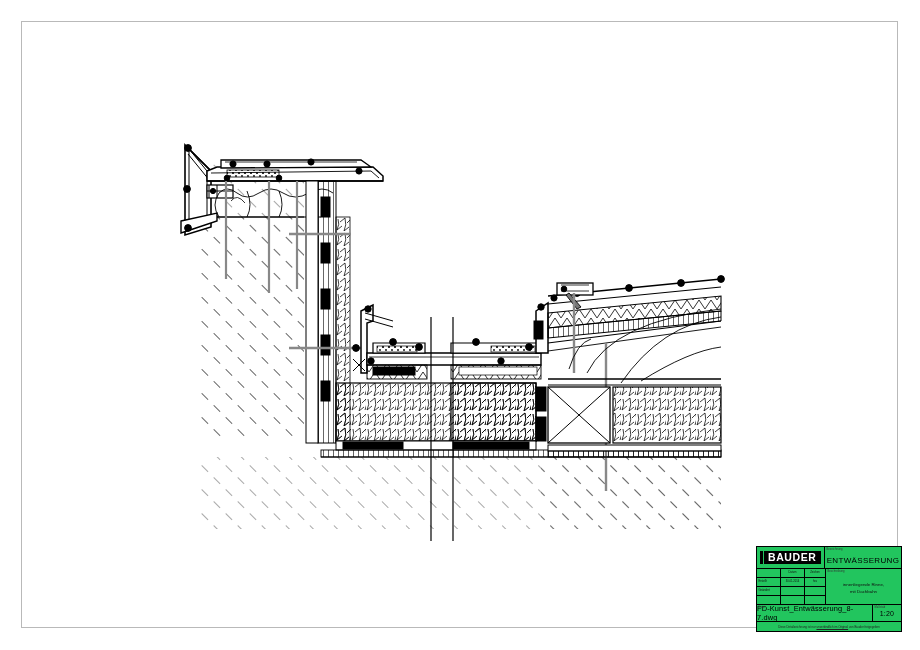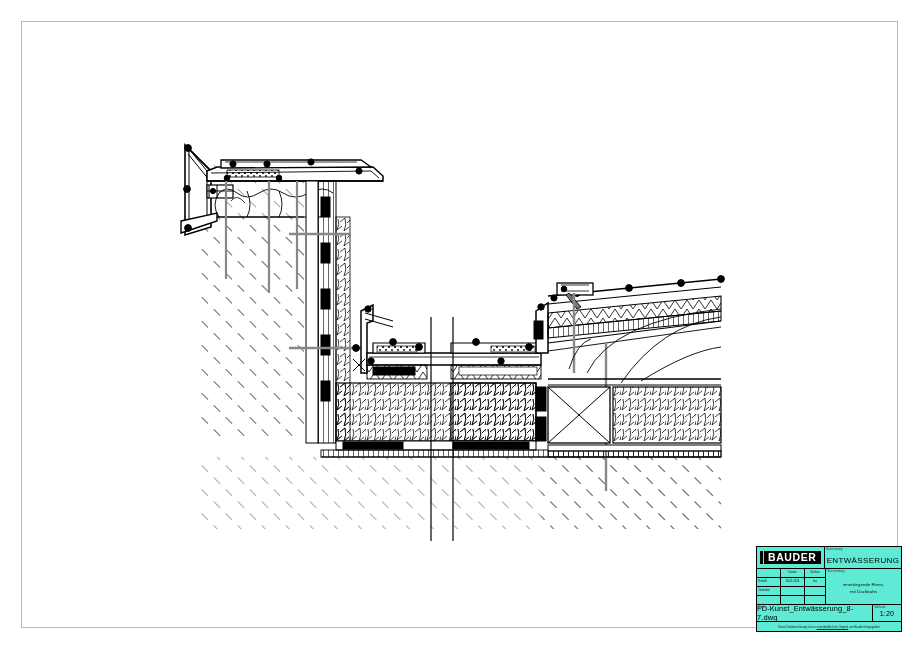--- a/index.html
+++ b/index.html
@@ -10,21 +10,21 @@
   
   #sheet-border{position:absolute;left:21px;top:21px;width:877px;height:607px;
                 border:1px solid #b9b9b9;box-sizing:border-box;}
 
   
   #drawing{position:absolute;left:21px;top:21px;width:877px;height:607px;}
   #drawing svg{display:block;width:877px;height:607px;}
 
   
   #title-block{position:absolute;left:756px;top:546px;width:146px;height:86px;
-               border:1px solid #000;box-sizing:border-box;background:#5eead4;}
+               border:1px solid #000;box-sizing:border-box;background:#22c55e;}
   .tb-row{display:flex;box-sizing:border-box;}
   .tb-cell{box-sizing:border-box;position:relative;}
   .tb-lbl{font-size:2.6px;line-height:3.4px;color:#333;
           position:absolute;left:1.5px;top:1px;letter-spacing:.1px;}
 
   
   .tb-upper{height:22px;border-bottom:1px solid #000;}
   .tb-logo-cell{width:68px;border-right:1px solid #000;
                 display:flex;align-items:center;justify-content:center;}
   .logo{display:flex;align-items:stretch;height:13px;}

